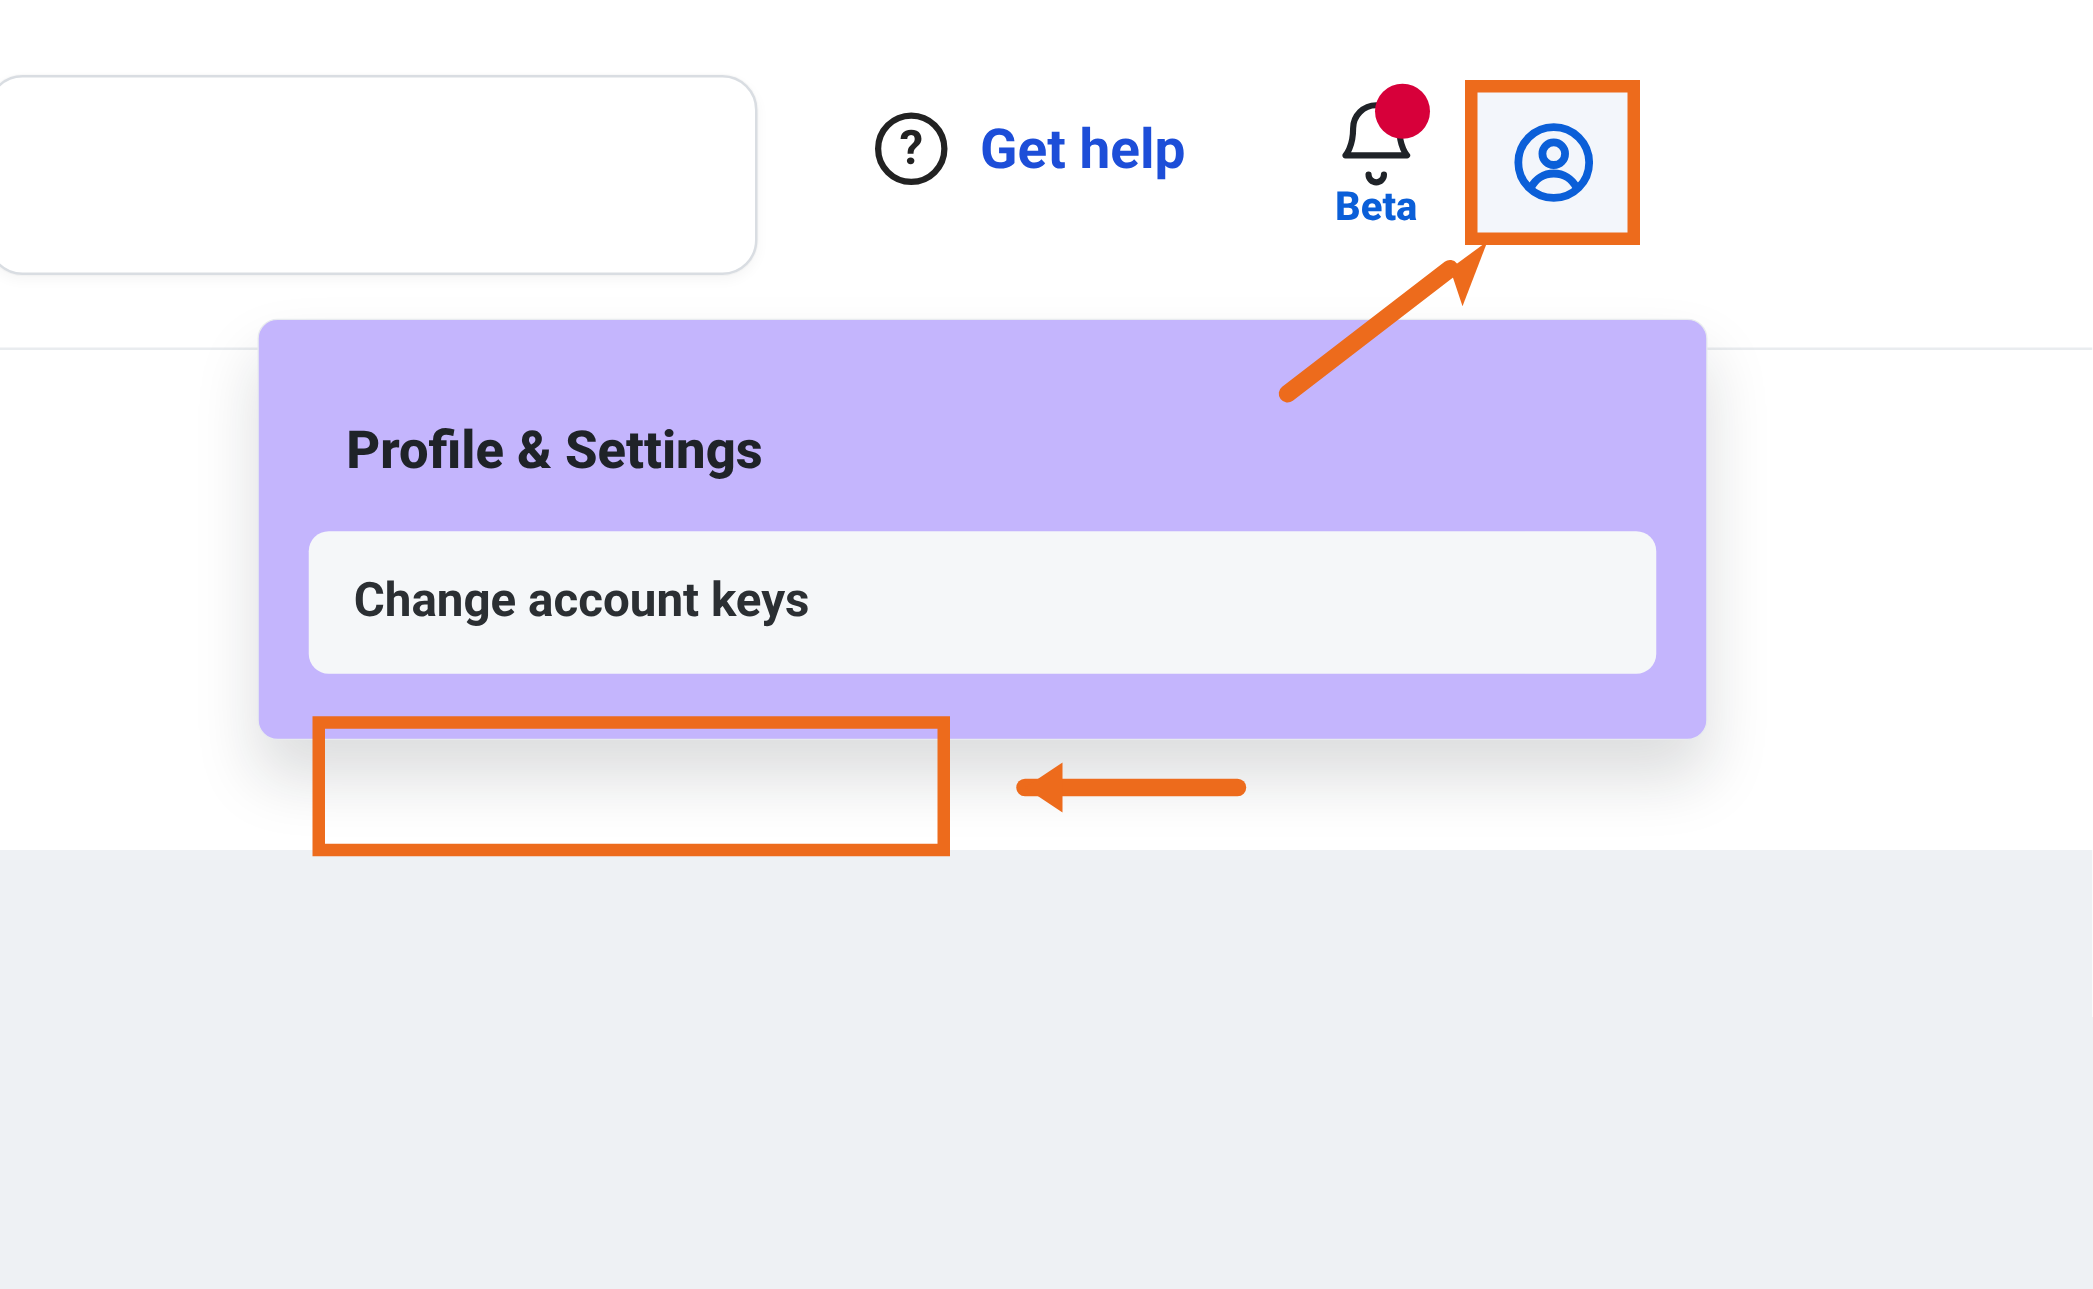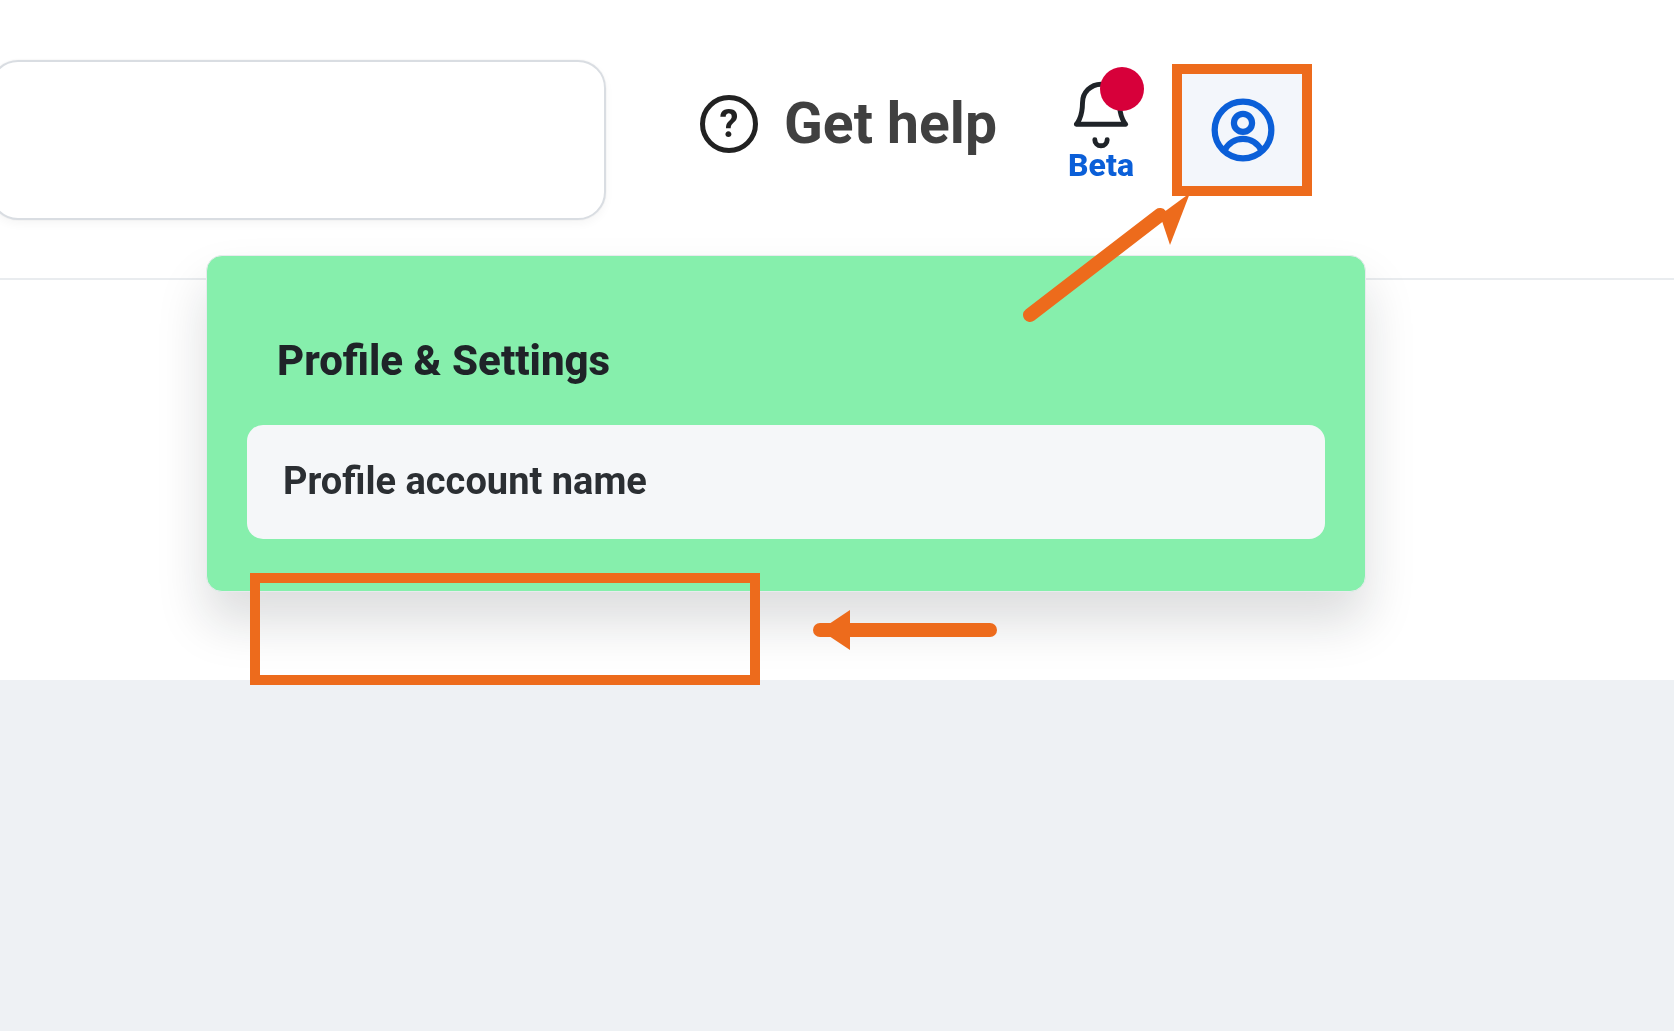--- a/index.html
+++ b/index.html
@@ -52,23 +52,23 @@
       display: flex;
       align-items: center;
       justify-content: center;
       font-size: 38px;
       font-weight: 700;
       line-height: 1;
       color: #222;
       background: #fff;
     }
     .help-text {
-      font-size: 57px;
+      font-size: 44px;
       font-weight: 700;
-      color: #404040;
+      color: #1d4ed8;
     }
 
     .bell-wrap {
       position: absolute;
       top: 78px;
       left: 1046px;
       width: 110px;
       display: flex;
       flex-direction: column;
       align-items: center;
@@ -118,21 +118,21 @@
       height: 360px;
       background: #eef1f4;
     }
 
     
     .dropdown {
       position: absolute;
       top: 255px;
       left: 206px;
       width: 1160px;
-      background: #86efac;
+      background: #c4b5fd;
       border: 1px solid #e8ebee;
       border-radius: 16px;
       box-shadow: 0 30px 50px rgba(22,27,35,0.15);
       padding-bottom: 52px;
     }
     .dropdown-title {
       font-size: 42px;
       font-weight: 800;
       color: #1f2328;
       padding: 80px 70px 40px 70px;
@@ -195,21 +195,21 @@
     <circle cx="12" cy="12" r="10"></circle>
     <circle cx="12" cy="9.5" r="3.2"></circle>
     <path d="M5.5 19.2c1.3-2.6 3.8-4.1 6.5-4.1s5.2 1.5 6.5 4.1"></path>
   </svg>
 </div>
 
 <div class="dropdown">
   <div class="dropdown-title">Profile &amp; Settings</div>
 
   <div class="menu-item hover">
-    <span>Profile account name</span>
+    <span>Change account keys</span>
   </div>
 
 
 </div>
 
 <div class="anno-box anno-profile"></div>
 <div class="anno-box anno-mfa"></div>
 
 <div class="anno-arrow" style="top:185px; left:1020px;">
   <svg width="190" height="140" viewBox="0 0 190 140">

